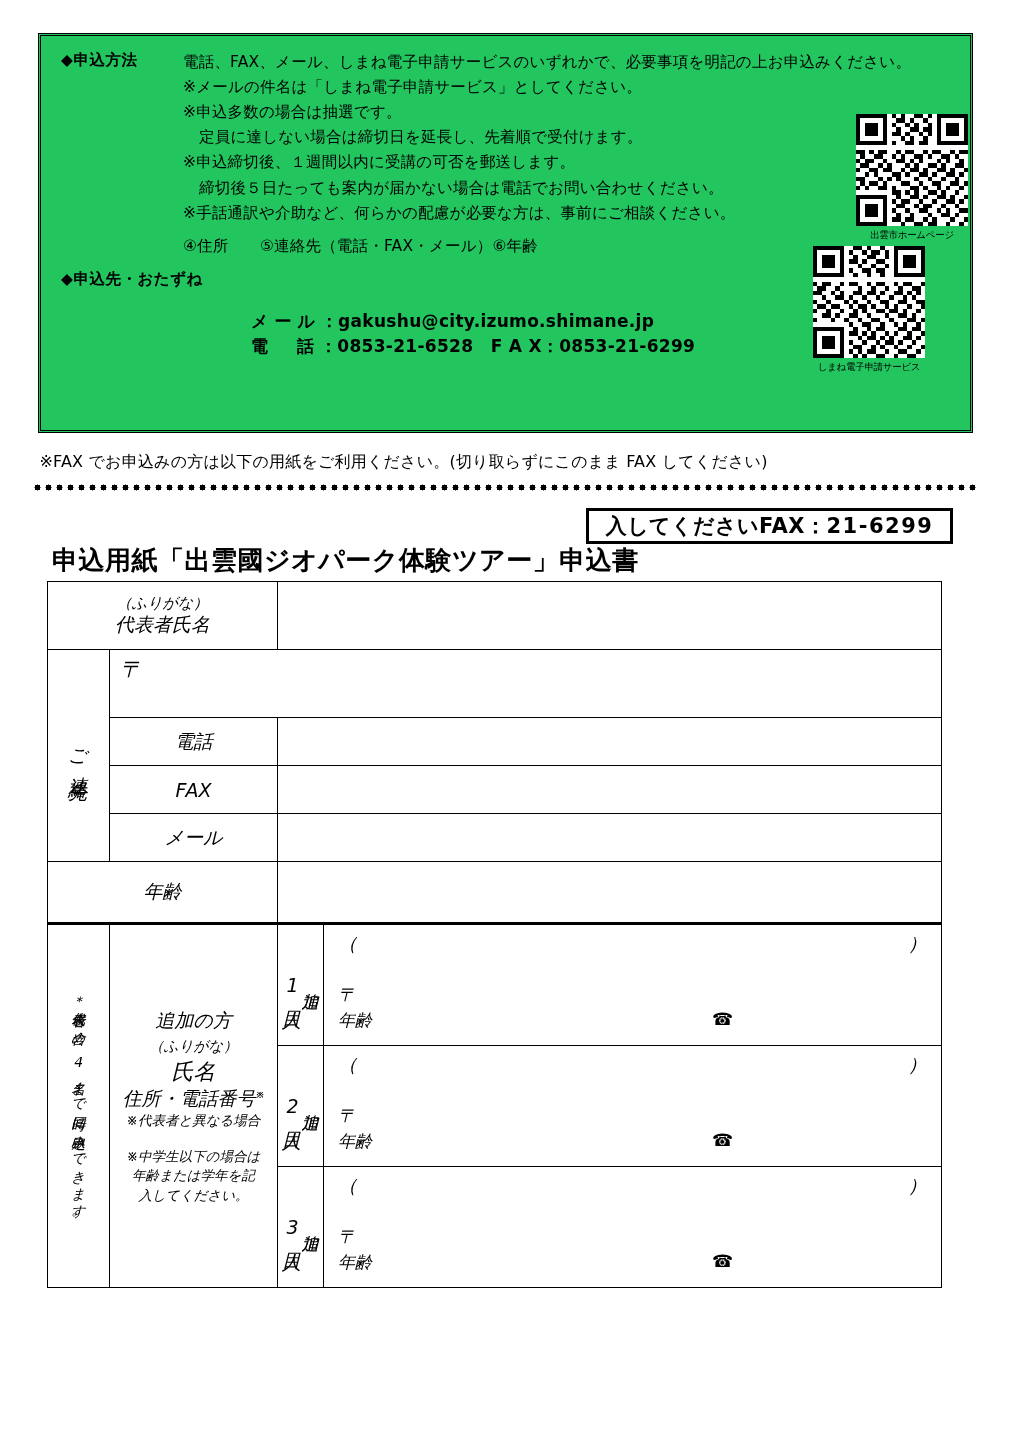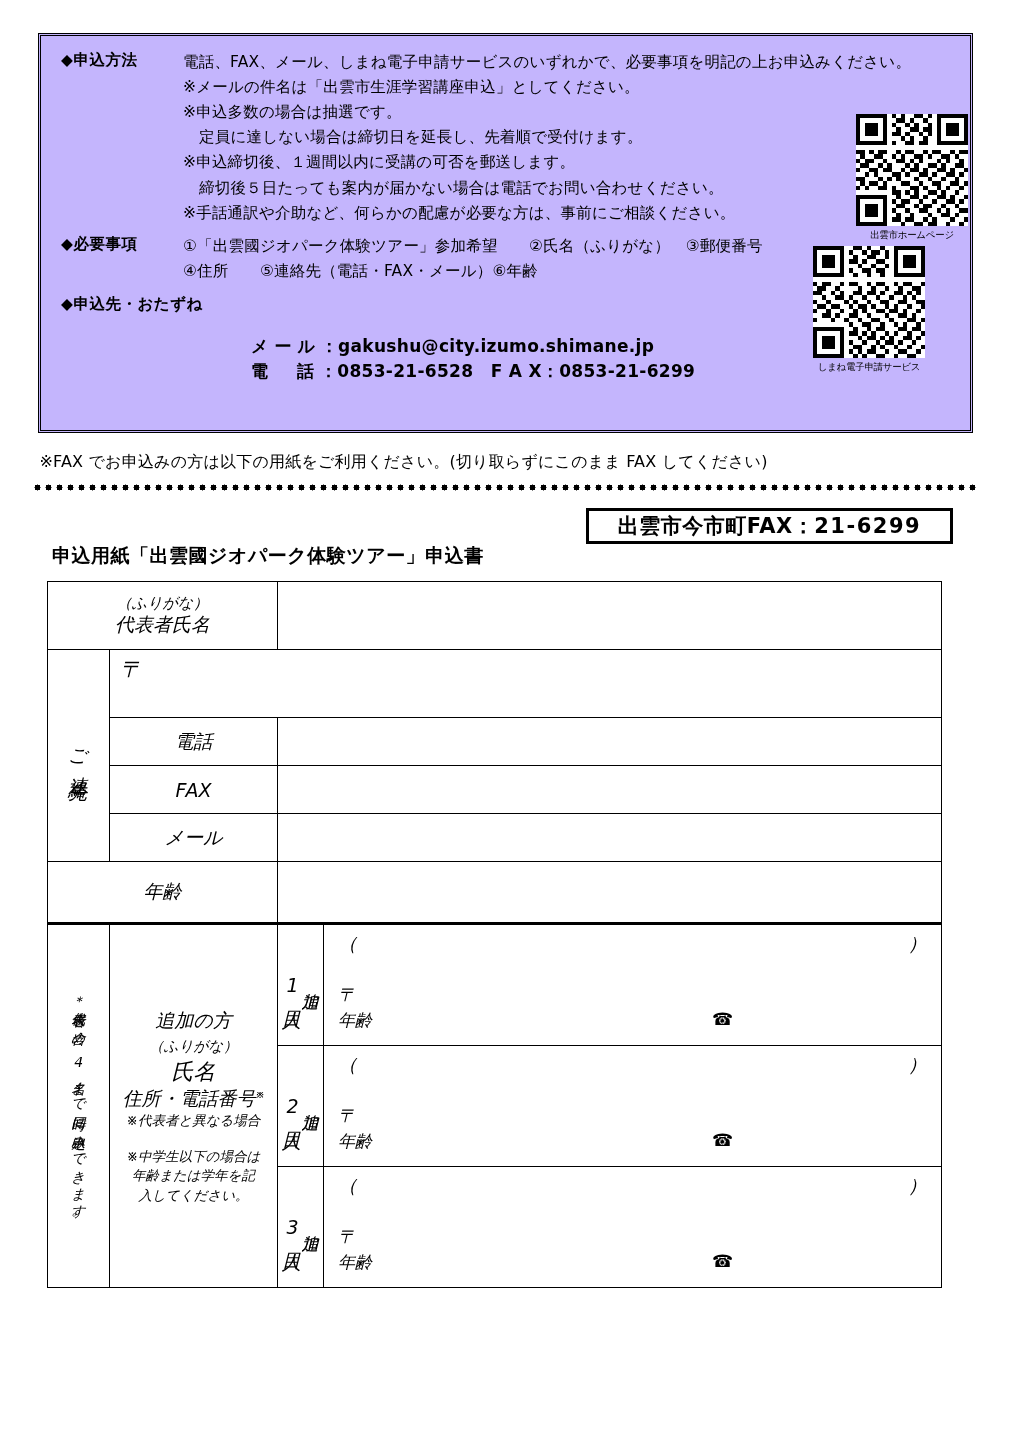--- a/index.html
+++ b/index.html
@@ -13,21 +13,21 @@
     position: relative;
     overflow: hidden;
   }
 
   
   .info-box {
     position: absolute;
     left: 38px; top: 33px;
     width: 935px; height: 400px;
     border: 3px double #000;
-    background: #c4b5fd;
+    background: #22c55e;
   }
   .info-inner {
     position: relative;
     width: 100%; height: 100%;
     padding: 14px 10px 0 20px;
   }
 
   .info-row { display: flex; align-items: flex-start; }
   .lbl {
     font-weight: bold;
@@ -106,21 +106,21 @@
   .fax-box span {
     font-size: 21px; font-weight: bold;
     letter-spacing: 0.5px; white-space: nowrap;
   }
   .fax-box .num { letter-spacing: 1.5px; }
 
   
   .form-title {
     position: absolute;
     left: 52px; top: 543px;
-    font-size: 19px; font-weight: bold;
+    font-size: 26px; font-weight: bold;
     letter-spacing: 0.5px; white-space: nowrap;
   }
 
   
   .tbl {
     position: absolute;
     left: 47px; top: 581px;
     width: 894px;
     border-collapse: collapse;
     table-layout: fixed;
@@ -208,33 +208,29 @@
 <body>
 
 <div class="info-box">
   <div class="info-inner">
 
     <div class="sect-method">
       <div class="info-row">
         <div class="lbl lbl-w">◆申込方法</div>
         <div class="body-txt">電話、FAX、メール、しまね電子申請サービスのいずれかで、必要事項を明記の上お申込みください。</div>
       </div>
-      <div class="body-txt ind1">※メールの件名は「出雲市生涯学習講座申込」としてください。</div>
+      <div class="body-txt ind1">※メールの件名は「しまね電子申請サービス」としてください。</div>
       <div class="body-txt ind1">※申込多数の場合は抽選です。</div>
       <div class="body-txt ind2">定員に達しない場合は締切日を延長し、先着順で受付けます。</div>
       <div class="body-txt ind1">※申込締切後、１週間以内に受講の可否を郵送します。</div>
       <div class="body-txt ind2">締切後５日たっても案内が届かない場合は電話でお問い合わせください。</div>
       <div class="body-txt ind1">※手話通訳や介助など、何らかの配慮が必要な方は、事前にご相談ください。</div>
     </div>
 
     <div class="sect-need">
-      <div class="info-row">
-        <div class="lbl lbl-w">◆必要事項</div>
-        <div class="body-txt">①「出雲國ジオパーク体験ツアー」参加希望　　②氏名（ふりがな）　③郵便番号</div>
-      </div>
       <div class="body-txt ind1">④住所　　⑤連絡先（電話・FAX・メール）⑥年齢</div>
     </div>
 
 
     <div class="sect-contact">
       <div class="info-row">
         <div class="lbl lbl-wide">◆申込先・おたずね</div>
       </div>
       <div class="contact-lines">
         <div>
@@ -583,21 +579,21 @@
       <div class="qr-caption">しまね電子申請サービス</div>
     </div>
 
   </div>
 </div>
 
 <div class="fax-notice">※FAX でお申込みの方は以下の用紙をご利用ください。(切り取らずにこのまま FAX してください)</div>
 <div class="cut-line"></div>
 
 <div class="fax-box">
-  <span>出雲市今市町</span>
+  <span>入してください</span>
     <span>FAX：</span>
     <span class="num">21-6299</span>
 </div>
 
 <div class="form-title">申込用紙「出雲國ジオパーク体験ツアー」申込書</div>
 
 <table class="tbl">
   <colgroup>
     <col style="width:62px">
     <col style="width:76px">

